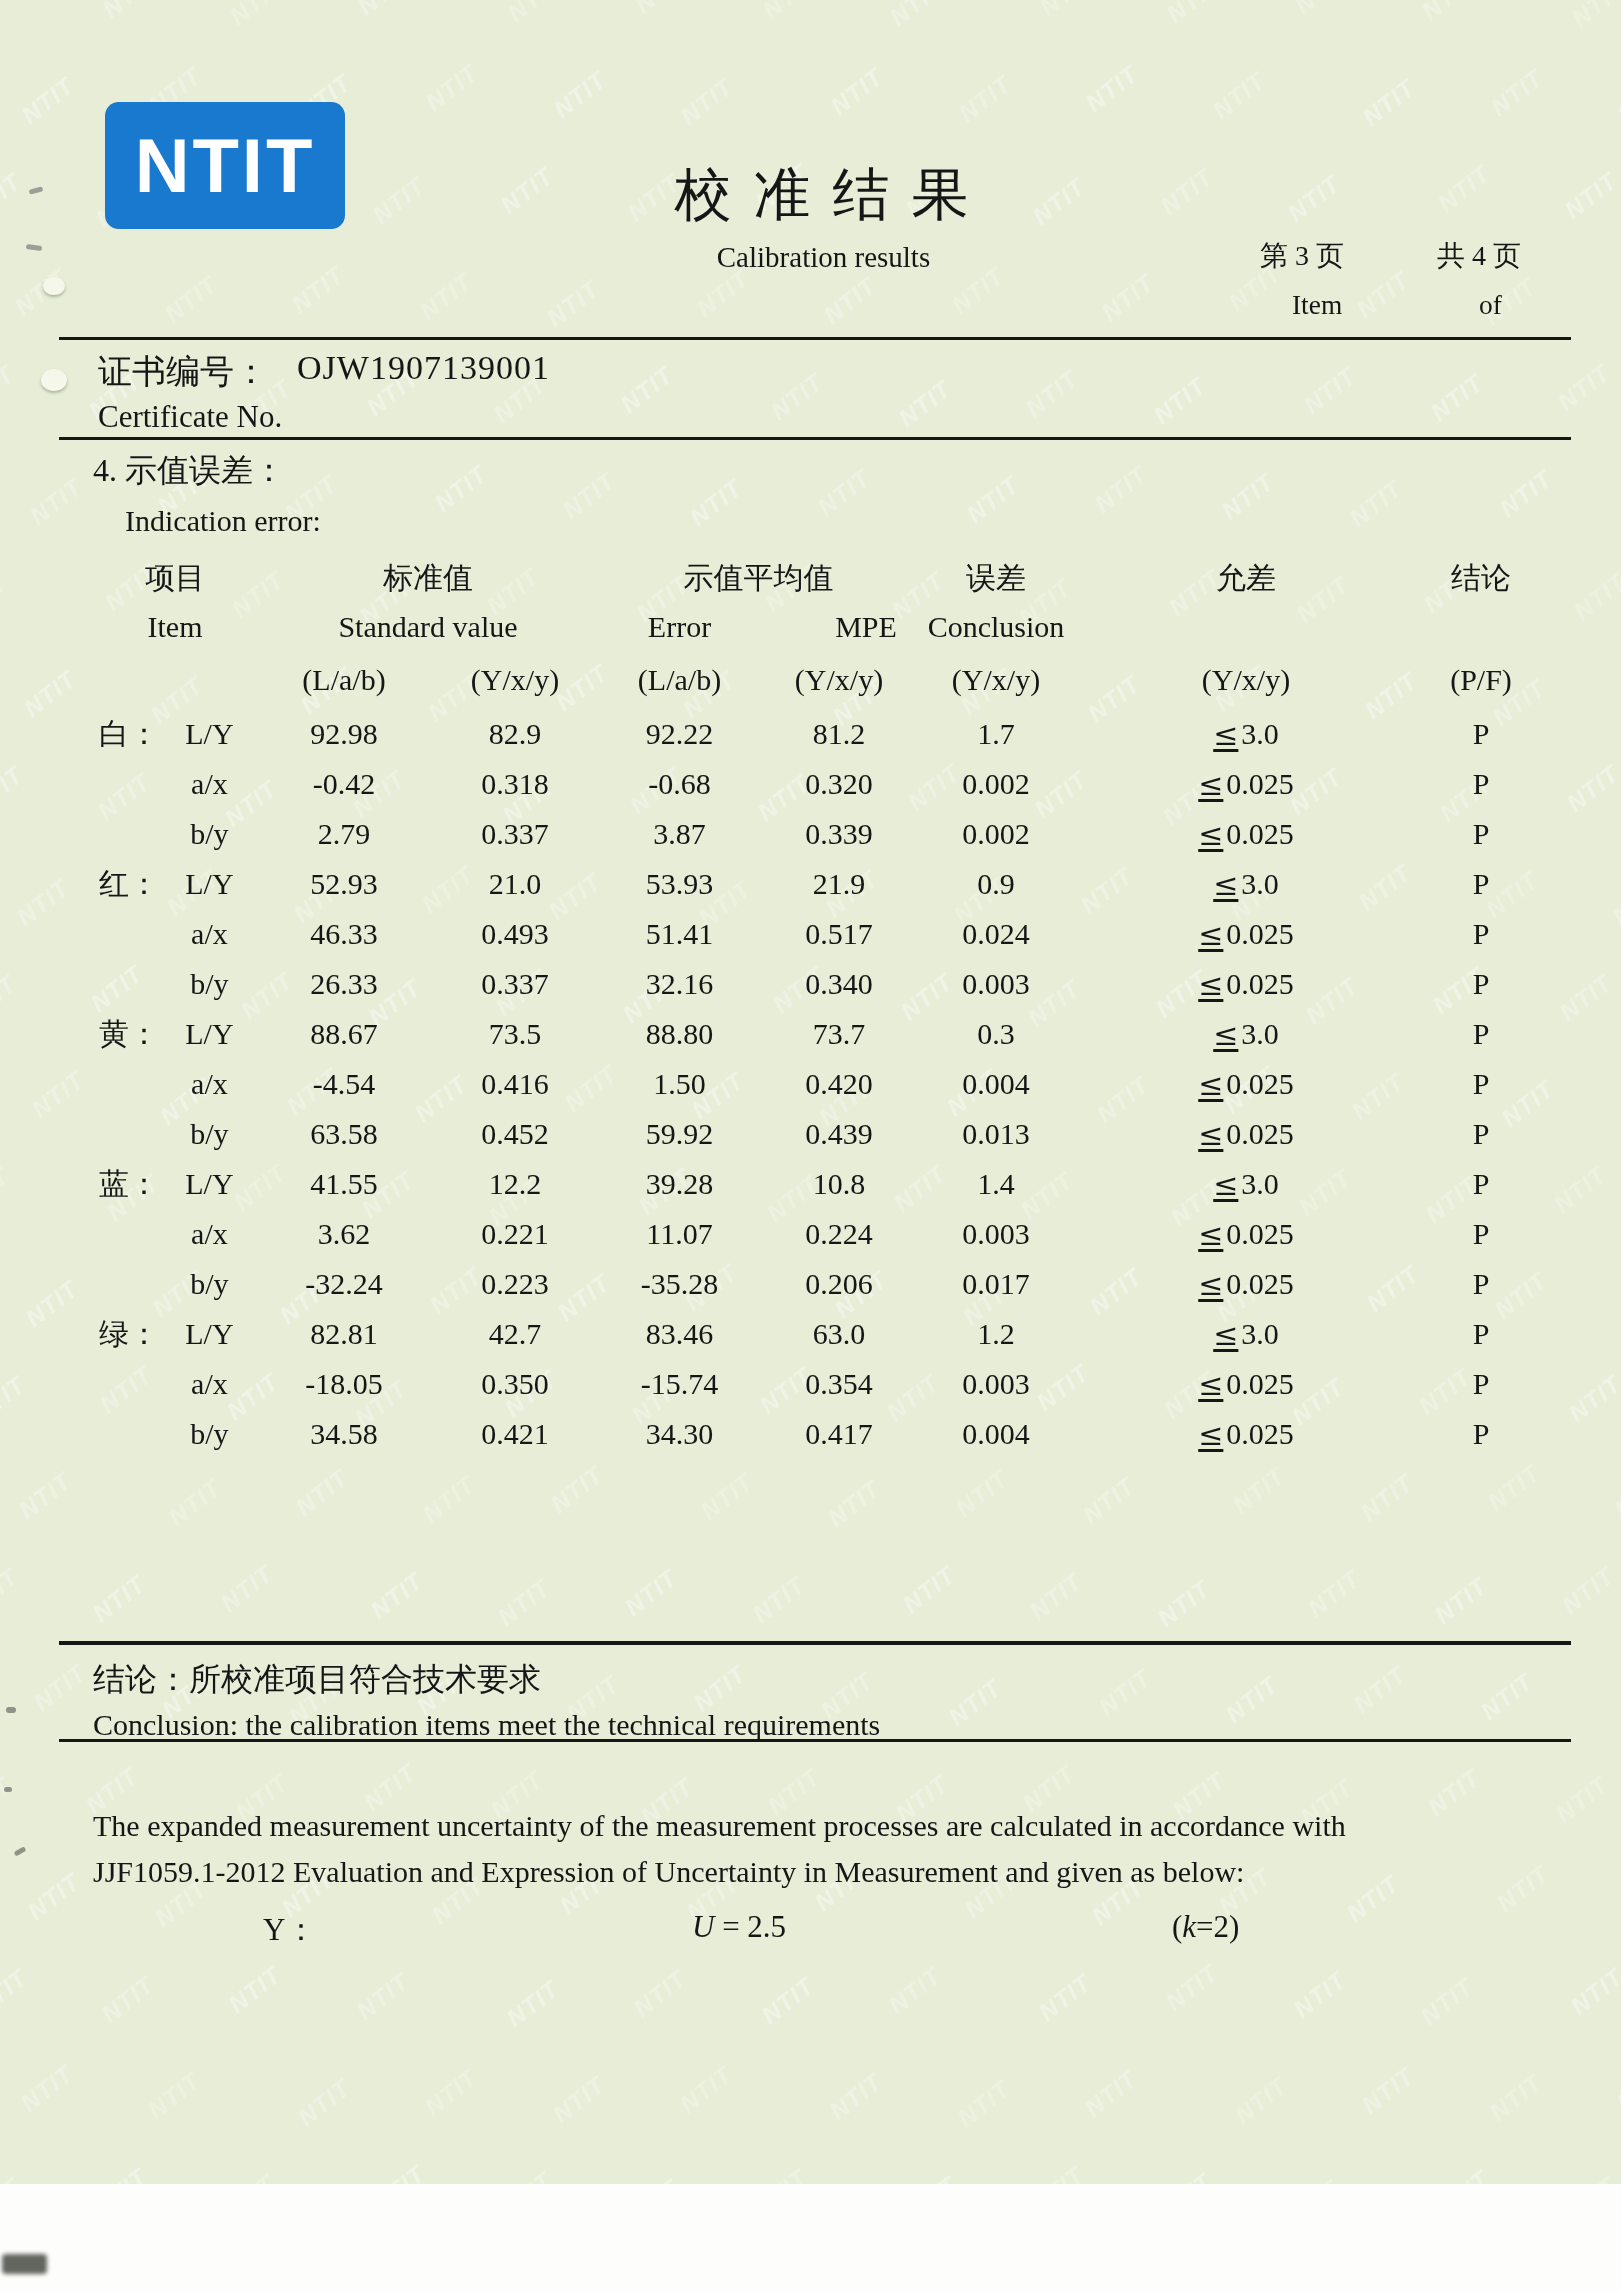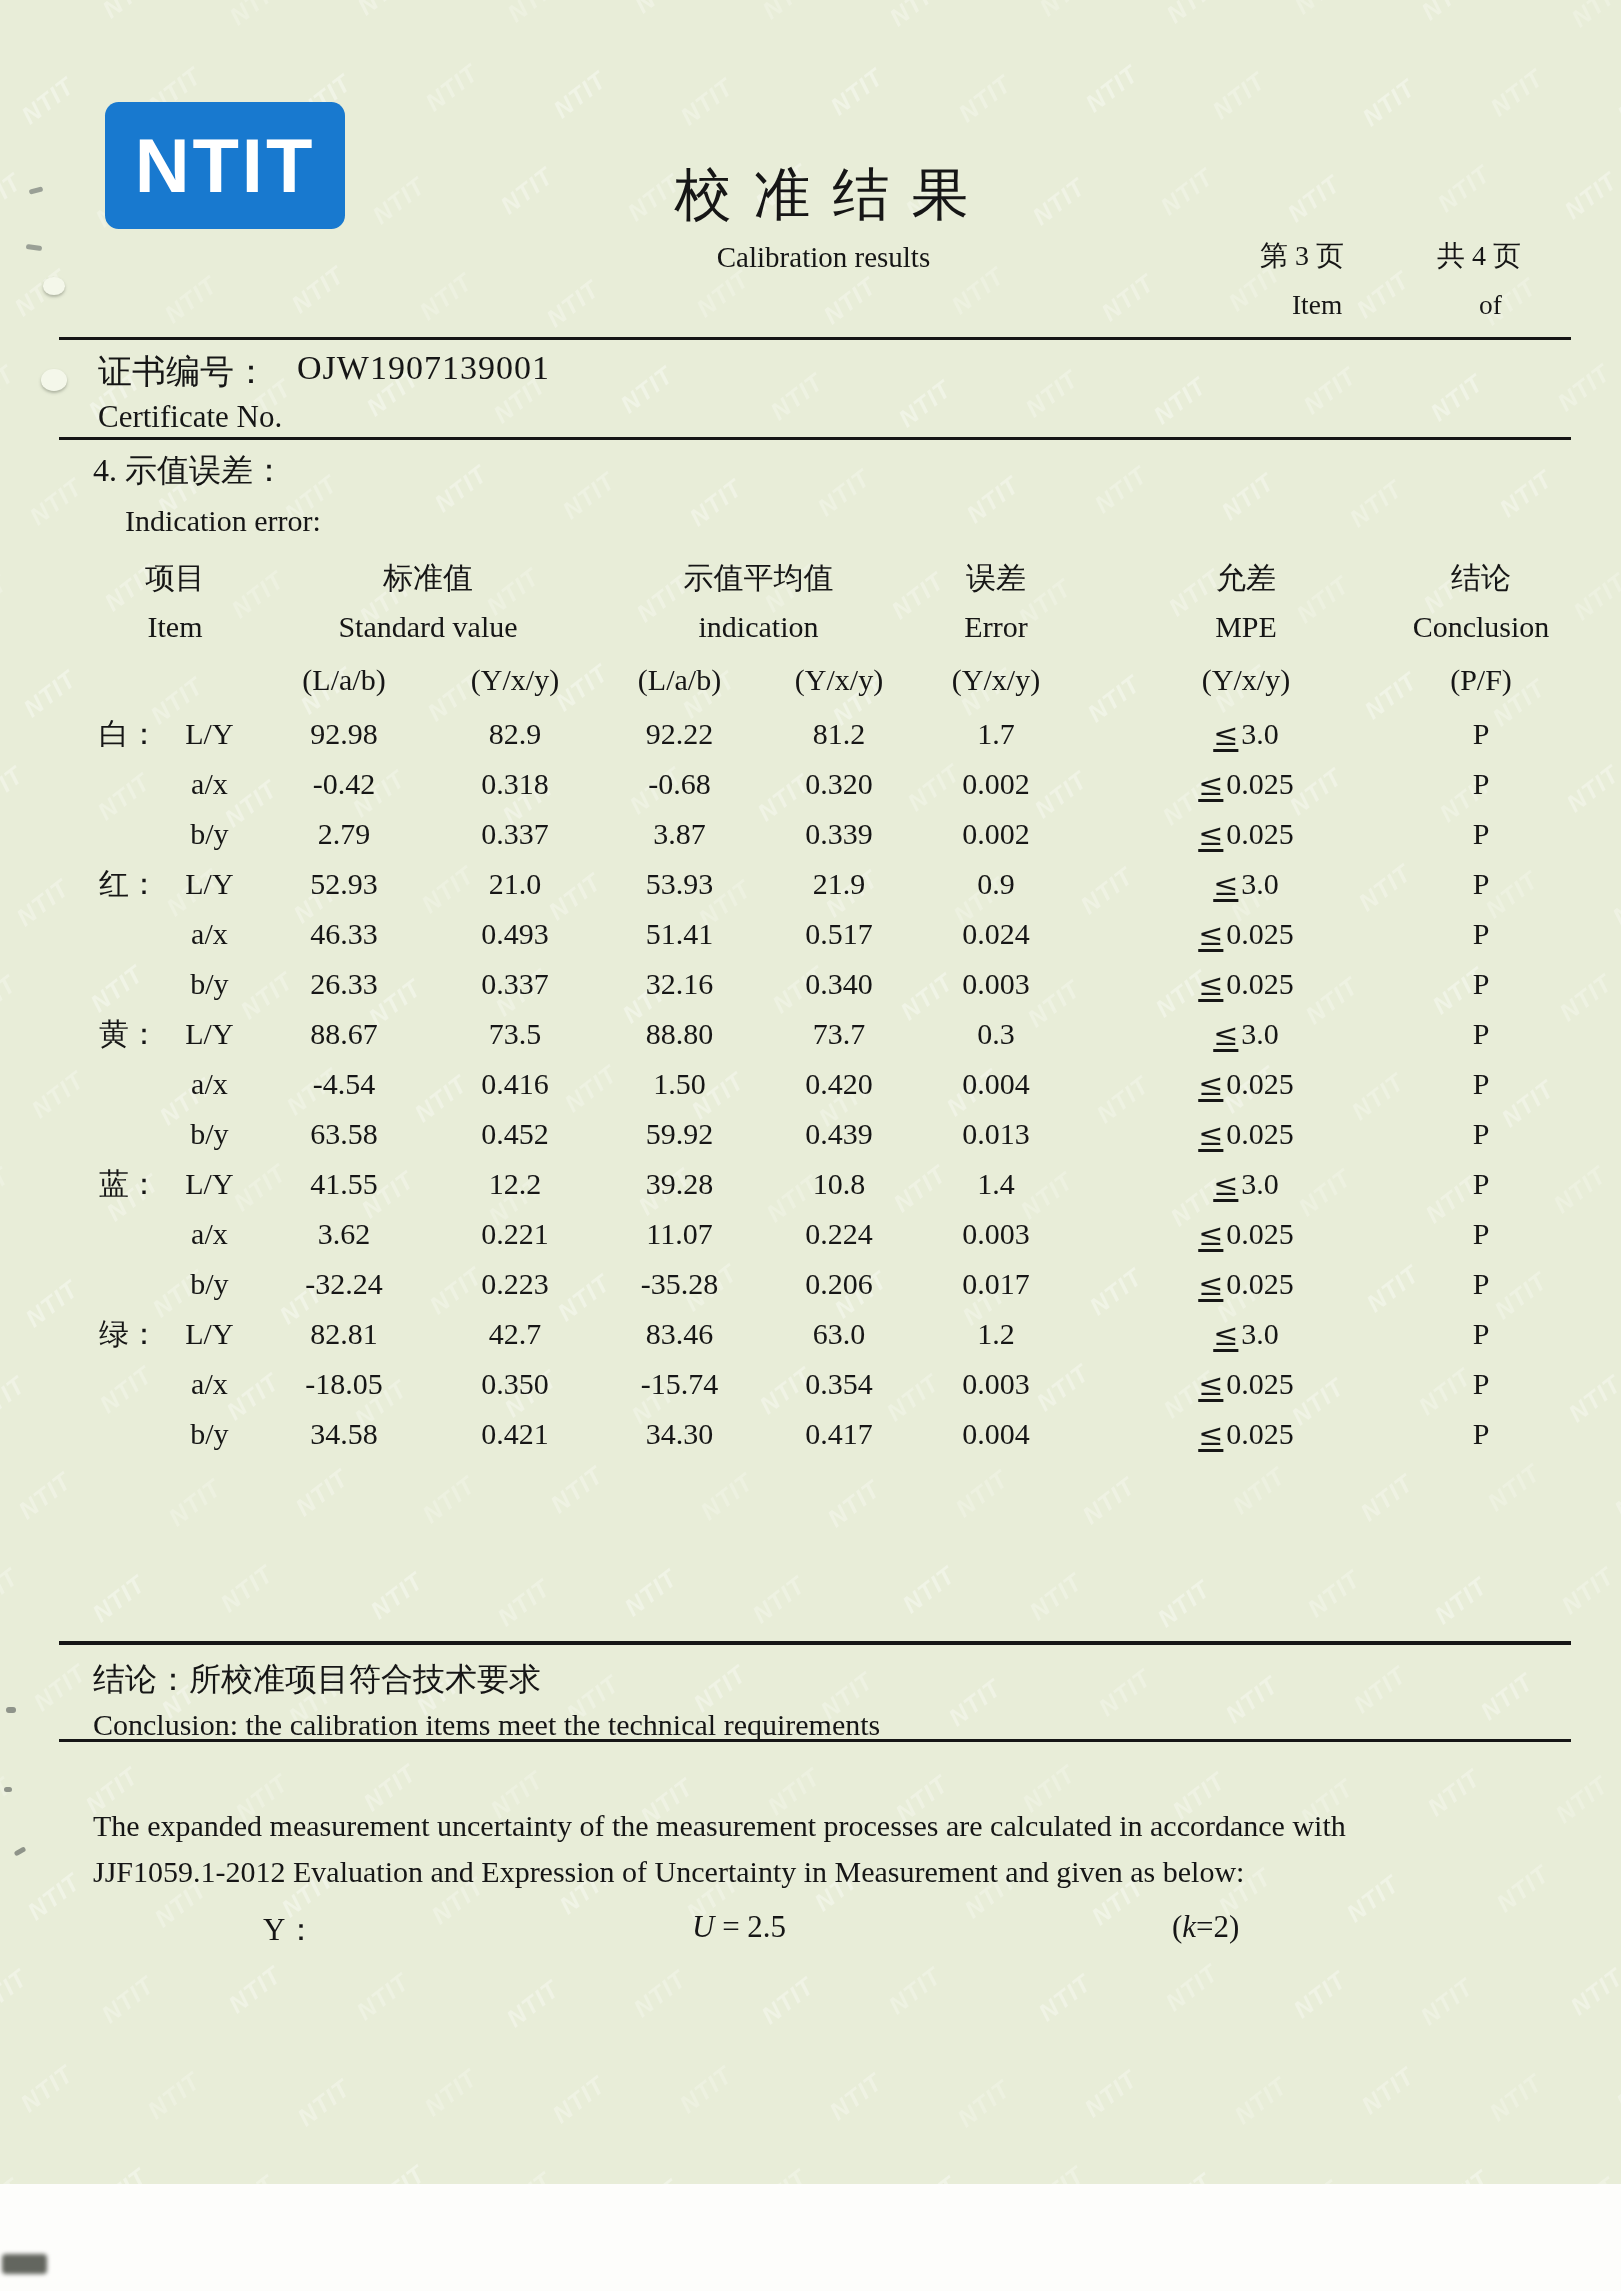--- a/index.html
+++ b/index.html
@@ -402,21 +402,20 @@
           <div class="tcell">项目</div>
           <div class="tcell span2">标准值</div>
           <div class="tcell span2">示值平均值</div>
           <div class="tcell">误差</div>
           <div class="tcell c6">允差</div>
           <div class="tcell">结论</div>
         </div>
         <div class="trow thead-en">
           <div class="tcell">Item</div>
           <div class="tcell span2">Standard value</div>
-          <div class="tcell span2">indication</div>
           <div class="tcell">Error</div>
           <div class="tcell c6">MPE</div>
           <div class="tcell">Conclusion</div>
         </div>
         <div class="trow thead-unit">
           <div class="tcell"></div>
           <div class="tcell">(L/a/b)</div>
           <div class="tcell">(Y/x/y)</div>
           <div class="tcell">(L/a/b)</div>
           <div class="tcell">(Y/x/y)</div>

